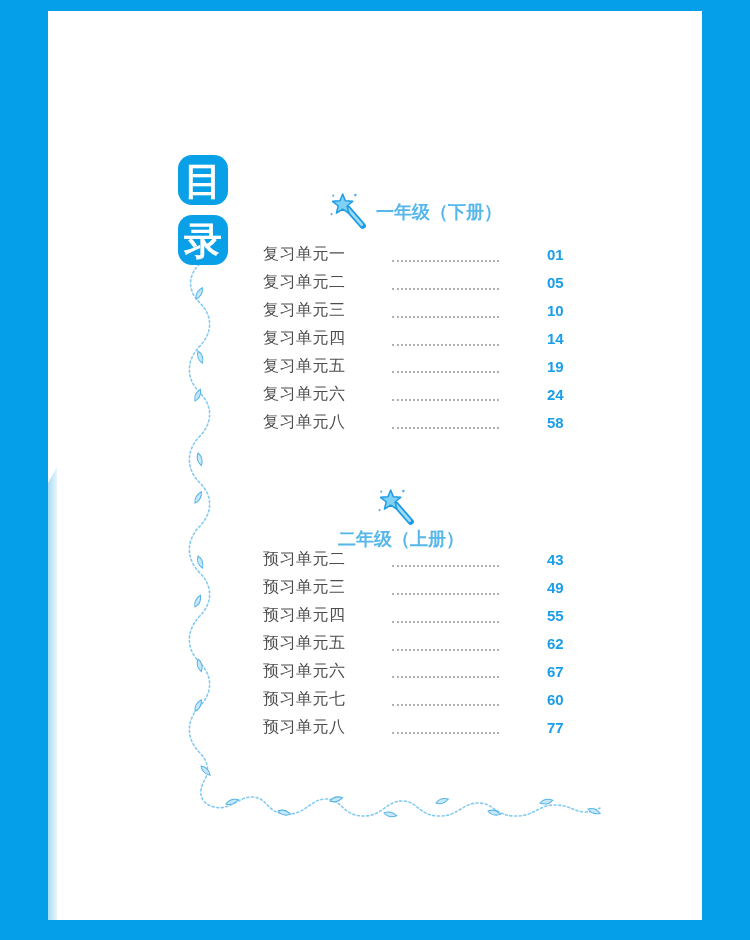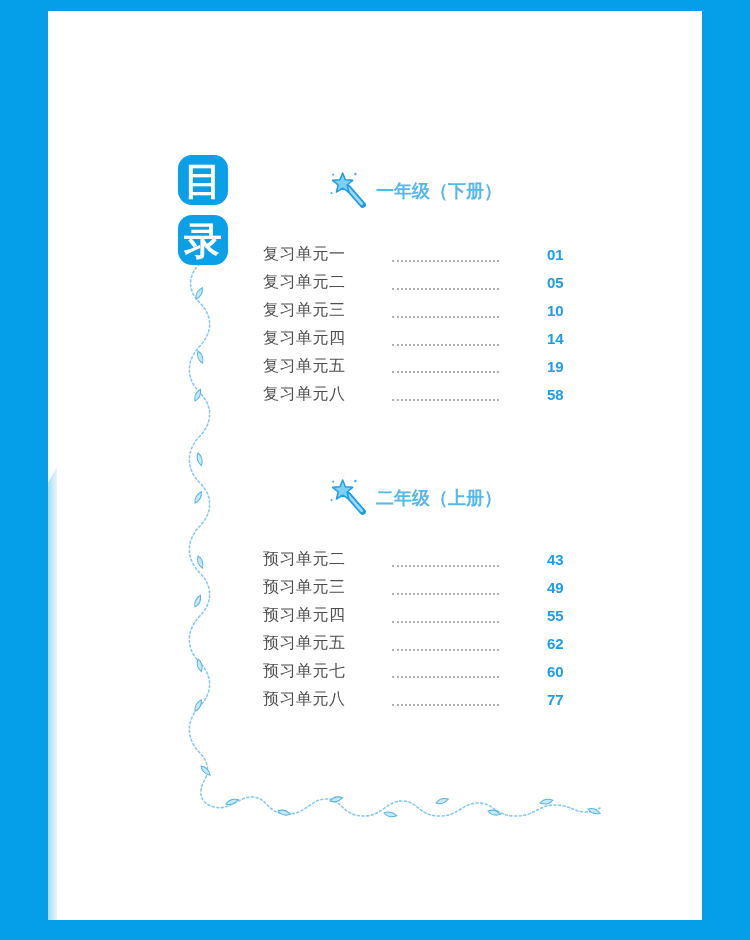--- a/index.html
+++ b/index.html
@@ -25,22 +25,22 @@
     color:#ffffff;font-weight:bold;font-size:38px;line-height:52px;
     text-align:center;
   }
   .badge.b1{top:144px;}
   .badge.b2{top:204px;}
   
   .section-header{
     position:absolute;left:282px;height:38px;
     display:flex;align-items:center;
   }
-  .section-header.s1{top:161px;font-family:Liberation Serif, serif;}
-  .section-header.s2{top:468px;}
+  .section-header.s1{top:182px;font-family:Liberation Serif, serif;}
+  .section-header.s2{top:478px;flex-direction:column;}
   .wand{width:38px;height:38px;flex:0 0 auto;}
   .section-title{
     margin-left:8px;
     color:#56B7EB;font-size:18px;font-weight:bold;letter-spacing:0px;
   }
   
   .toc-list{position:absolute;left:215px;width:308px;}
   .toc-list.l1{top:230px;}
   .toc-list.l2{top:535px;}
   .toc-row{display:flex;align-items:center;height:27.9px;gap:40px;}
@@ -137,20 +137,25 @@
         <span class="toc-label">复习单元四</span>
         <span class="toc-dots"></span>
         <span class="toc-page">14</span>
       </div>
       <div class="toc-row">
         <span class="toc-label">复习单元五</span>
         <span class="toc-dots"></span>
         <span class="toc-page">19</span>
       </div>
       <div class="toc-row">
+        <span class="toc-label">复习单元六</span>
+        <span class="toc-dots"></span>
+        <span class="toc-page">24</span>
+      </div>
+      <div class="toc-row">
         <span class="toc-label">复习单元八</span>
         <span class="toc-dots"></span>
         <span class="toc-page">58</span>
       </div>
     </div>
 
   <div class="section-header s2">
     <svg class="wand" viewBox="0 0 36 36" xmlns="http://www.w3.org/2000/svg">
       <line x1="17" y1="15" x2="31" y2="31" stroke="#1E9CE4" stroke-width="6" stroke-linecap="round"></line>
       <line x1="17" y1="15" x2="30" y2="30" stroke="#9EDBF7" stroke-width="2.6" stroke-linecap="round"></line>
@@ -177,20 +182,25 @@
         <span class="toc-label">预习单元四</span>
         <span class="toc-dots"></span>
         <span class="toc-page">55</span>
       </div>
       <div class="toc-row">
         <span class="toc-label">预习单元五</span>
         <span class="toc-dots"></span>
         <span class="toc-page">62</span>
       </div>
       <div class="toc-row">
+        <span class="toc-label">预习单元六</span>
+        <span class="toc-dots"></span>
+        <span class="toc-page">67</span>
+      </div>
+      <div class="toc-row">
         <span class="toc-label">预习单元七</span>
         <span class="toc-dots"></span>
         <span class="toc-page">60</span>
       </div>
       <div class="toc-row">
         <span class="toc-label">预习单元八</span>
         <span class="toc-dots"></span>
         <span class="toc-page">77</span>
       </div>
     </div>

